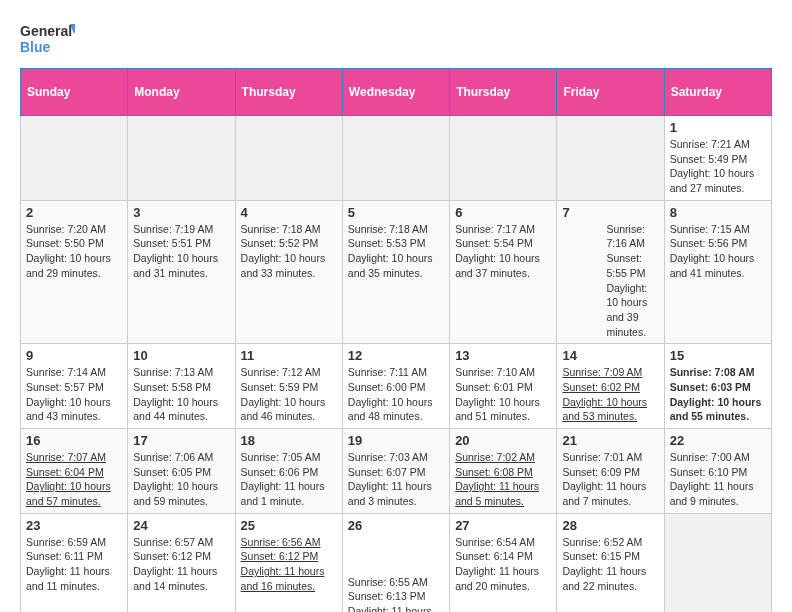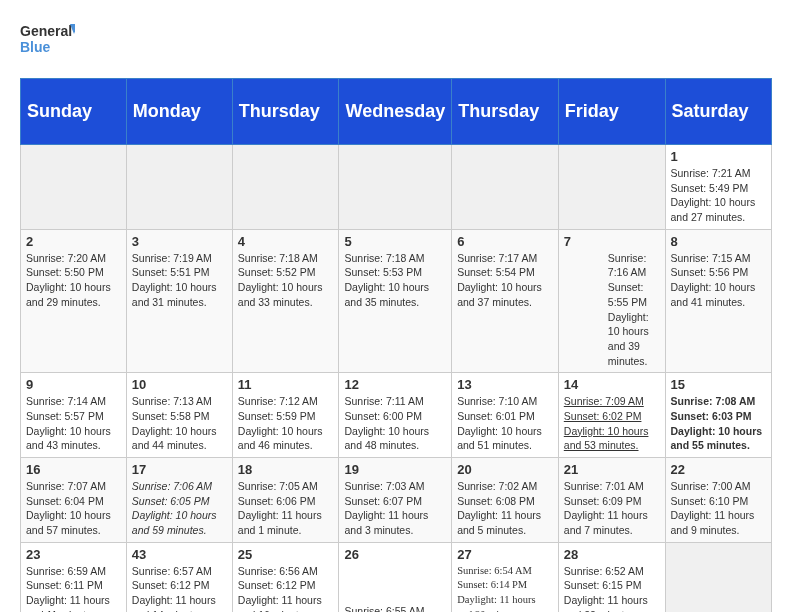--- a/index.html
+++ b/index.html
@@ -7,21 +7,21 @@
       font-family: Arial, sans-serif;
       background: #fff;
       width: 792px;
       min-height: 612px;
       padding: 20px;
     }
     .header {
       display: flex;
       justify-content: space-between;
       align-items: flex-start;
-      margin-bottom: 18px;
+      margin-bottom: 8px;
     }
     .logo {
       display: flex;
       align-items: center;
       gap: 4px;
     }
     .title-block {
       text-align: right;
     }
     .month-title {
@@ -32,25 +32,25 @@
     .location {
       font-size: 15px;
       color: #555;
     }
     .calendar {
       width: 100%;
       border-collapse: collapse;
       border: 1px solid #ccc;
     }
     .calendar th {
-      background-color: #1d4ed8;
+      background-color: #ec4899;
       color: #fff;
       text-align: left;
-      padding: 22px 6px;
-      font-size: 18px;
+      padding: 16px 6px;
+      font-size: 12px;
       border: 1px solid #3a80c9;
     }
     .calendar td {
       vertical-align: top;
       border: 1px solid #ccc;
       padding: 4px 5px;
       width: calc(100% / 7);
       min-height: 80px;
       font-size: 11px;
       color: #333;
@@ -217,49 +217,49 @@
           <span class="day-num">15</span>
           <div class="day-info" style="white-space: pre-line; font-weight: bold;">Sunrise: 7:08 AM
 Sunset: 6:03 PM
 Daylight: 10 hours
 and 55 minutes.</div>
         </td>
       </tr>
       <tr>
         <td>
           <span class="day-num">16</span>
-          <div class="day-info" style="white-space: pre-line;">Sunrise: 7:07 AM
+          <div class="day-info" style="white-space: pre-line; text-decoration: underline;">Sunrise: 7:07 AM
 Sunset: 6:04 PM
 Daylight: 10 hours
 and 57 minutes.</div>
         </td>
         <td>
           <span class="day-num">17</span>
-          <div class="day-info" style="white-space: pre-line; font-style: italic;">Sunrise: 7:06 AM
+          <div class="day-info" style="white-space: pre-line;">Sunrise: 7:06 AM
 Sunset: 6:05 PM
 Daylight: 10 hours
 and 59 minutes.</div>
         </td>
         <td>
           <span class="day-num">18</span>
           <div class="day-info" style="white-space: pre-line;">Sunrise: 7:05 AM
 Sunset: 6:06 PM
 Daylight: 11 hours
 and 1 minute.</div>
         </td>
         <td>
           <span class="day-num">19</span>
           <div class="day-info" style="white-space: pre-line;">Sunrise: 7:03 AM
 Sunset: 6:07 PM
 Daylight: 11 hours
 and 3 minutes.</div>
         </td>
         <td>
           <span class="day-num">20</span>
-          <div class="day-info" style="white-space: pre-line;">Sunrise: 7:02 AM
+          <div class="day-info" style="white-space: pre-line; text-decoration: underline;">Sunrise: 7:02 AM
 Sunset: 6:08 PM
 Daylight: 11 hours
 and 5 minutes.</div>
         </td>
         <td>
           <span class="day-num">21</span>
           <div class="day-info" style="white-space: pre-line;">Sunrise: 7:01 AM
 Sunset: 6:09 PM
 Daylight: 11 hours
 and 7 minutes.</div>
@@ -274,43 +274,43 @@
       </tr>
       <tr>
         <td>
           <span class="day-num">23</span>
           <div class="day-info" style="white-space: pre-line;">Sunrise: 6:59 AM
 Sunset: 6:11 PM
 Daylight: 11 hours
 and 11 minutes.</div>
         </td>
         <td>
-          <span class="day-num">43</span>
+          <span class="day-num">24</span>
           <div class="day-info" style="white-space: pre-line;">Sunrise: 6:57 AM
 Sunset: 6:12 PM
 Daylight: 11 hours
 and 14 minutes.</div>
         </td>
         <td>
           <span class="day-num">25</span>
-          <div class="day-info" style="white-space: pre-line;">Sunrise: 6:56 AM
+          <div class="day-info" style="white-space: pre-line; text-decoration: underline;">Sunrise: 6:56 AM
 Sunset: 6:12 PM
 Daylight: 11 hours
 and 16 minutes.</div>
         </td>
         <td>
           <span class="day-num">26</span>
           <div class="day-info" style="white-space: pre-line; margin-top: 42px;">Sunrise: 6:55 AM
 Sunset: 6:13 PM
 Daylight: 11 hours
 and 18 minutes.</div>
         </td>
         <td>
           <span class="day-num">27</span>
-          <div class="day-info" style="white-space: pre-line; font-family: Liberation Serif, serif;">Sunrise: 6:54 AM
+          <div class="day-info" style="white-space: pre-line;">Sunrise: 6:54 AM
 Sunset: 6:14 PM
 Daylight: 11 hours
 and 20 minutes.</div>
         </td>
         <td>
           <span class="day-num">28</span>
           <div class="day-info" style="white-space: pre-line;">Sunrise: 6:52 AM
 Sunset: 6:15 PM
 Daylight: 11 hours
 and 22 minutes.</div>

